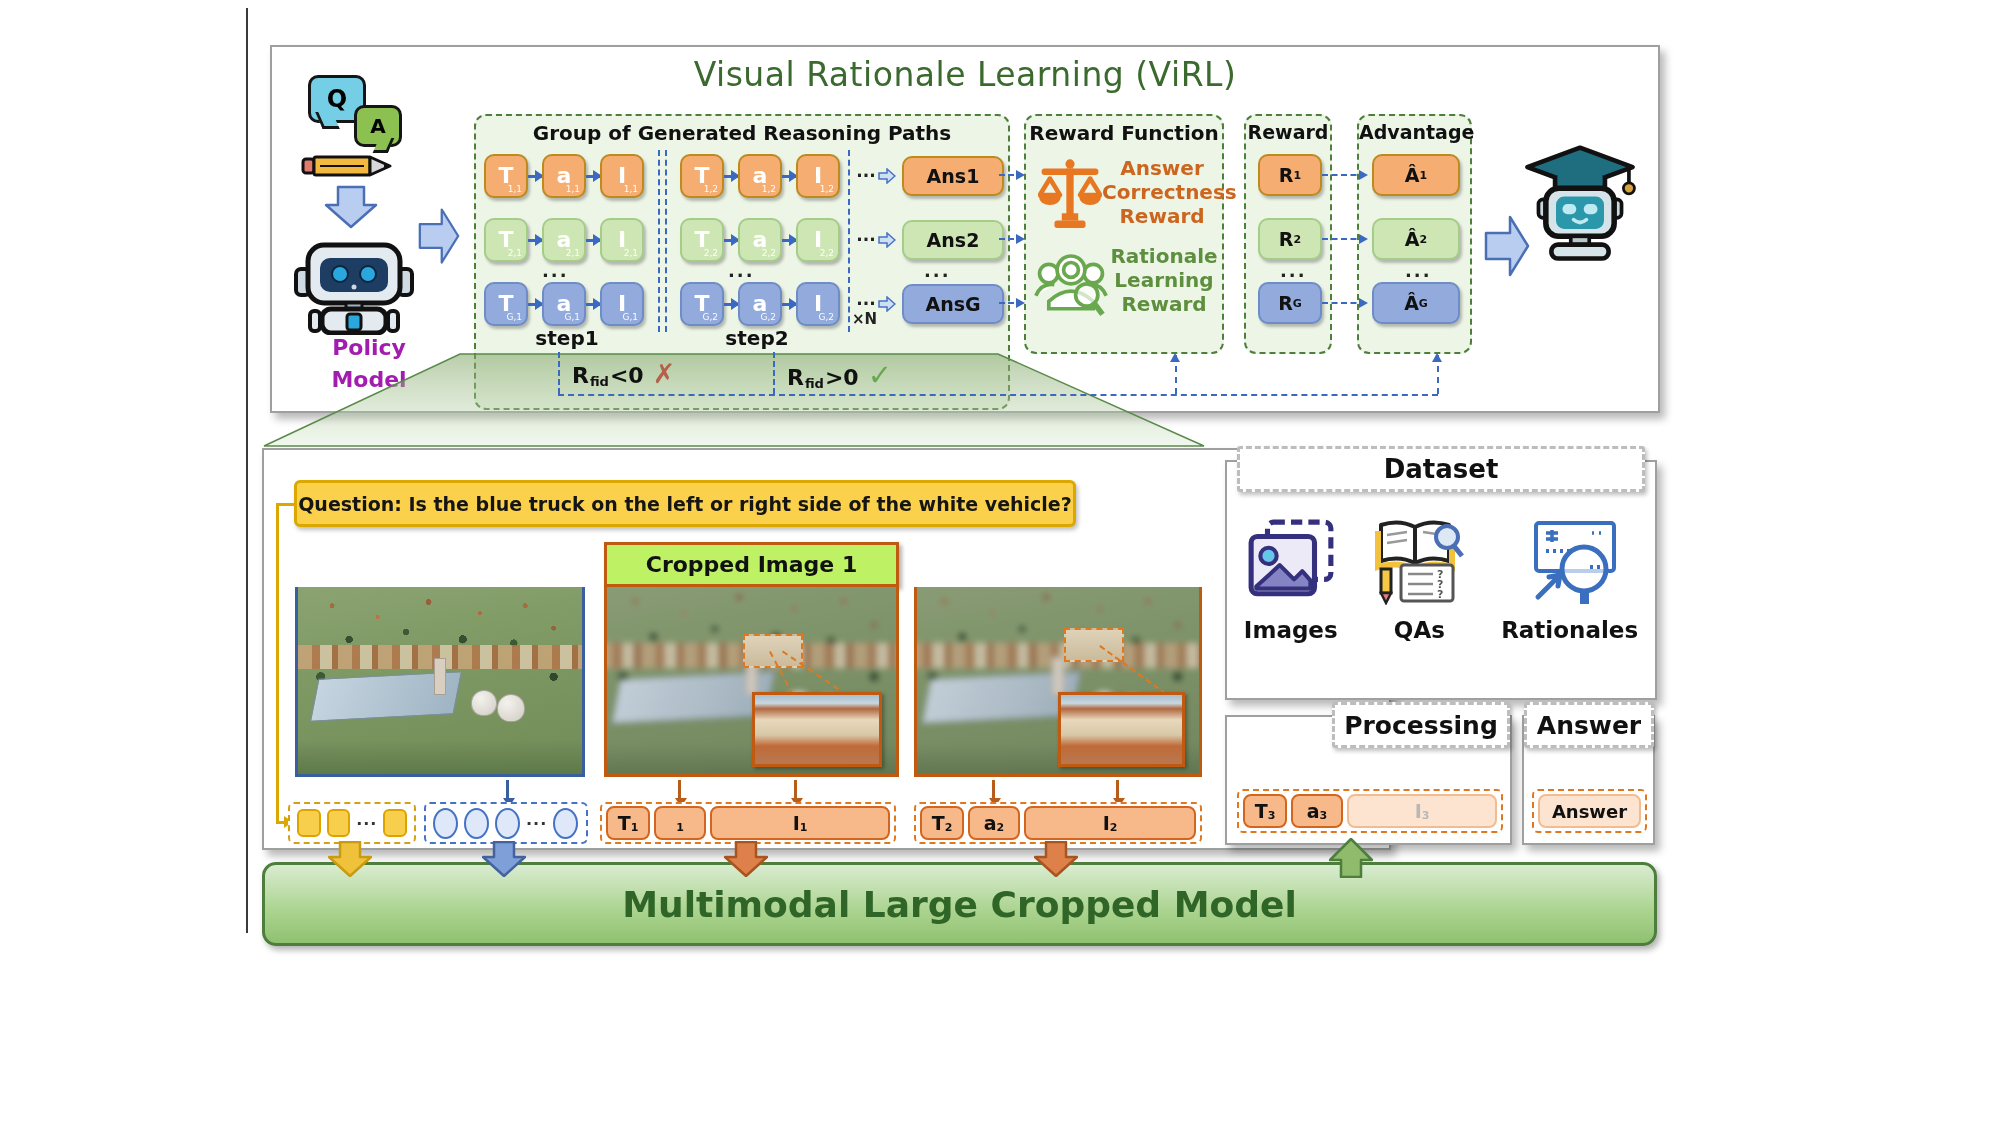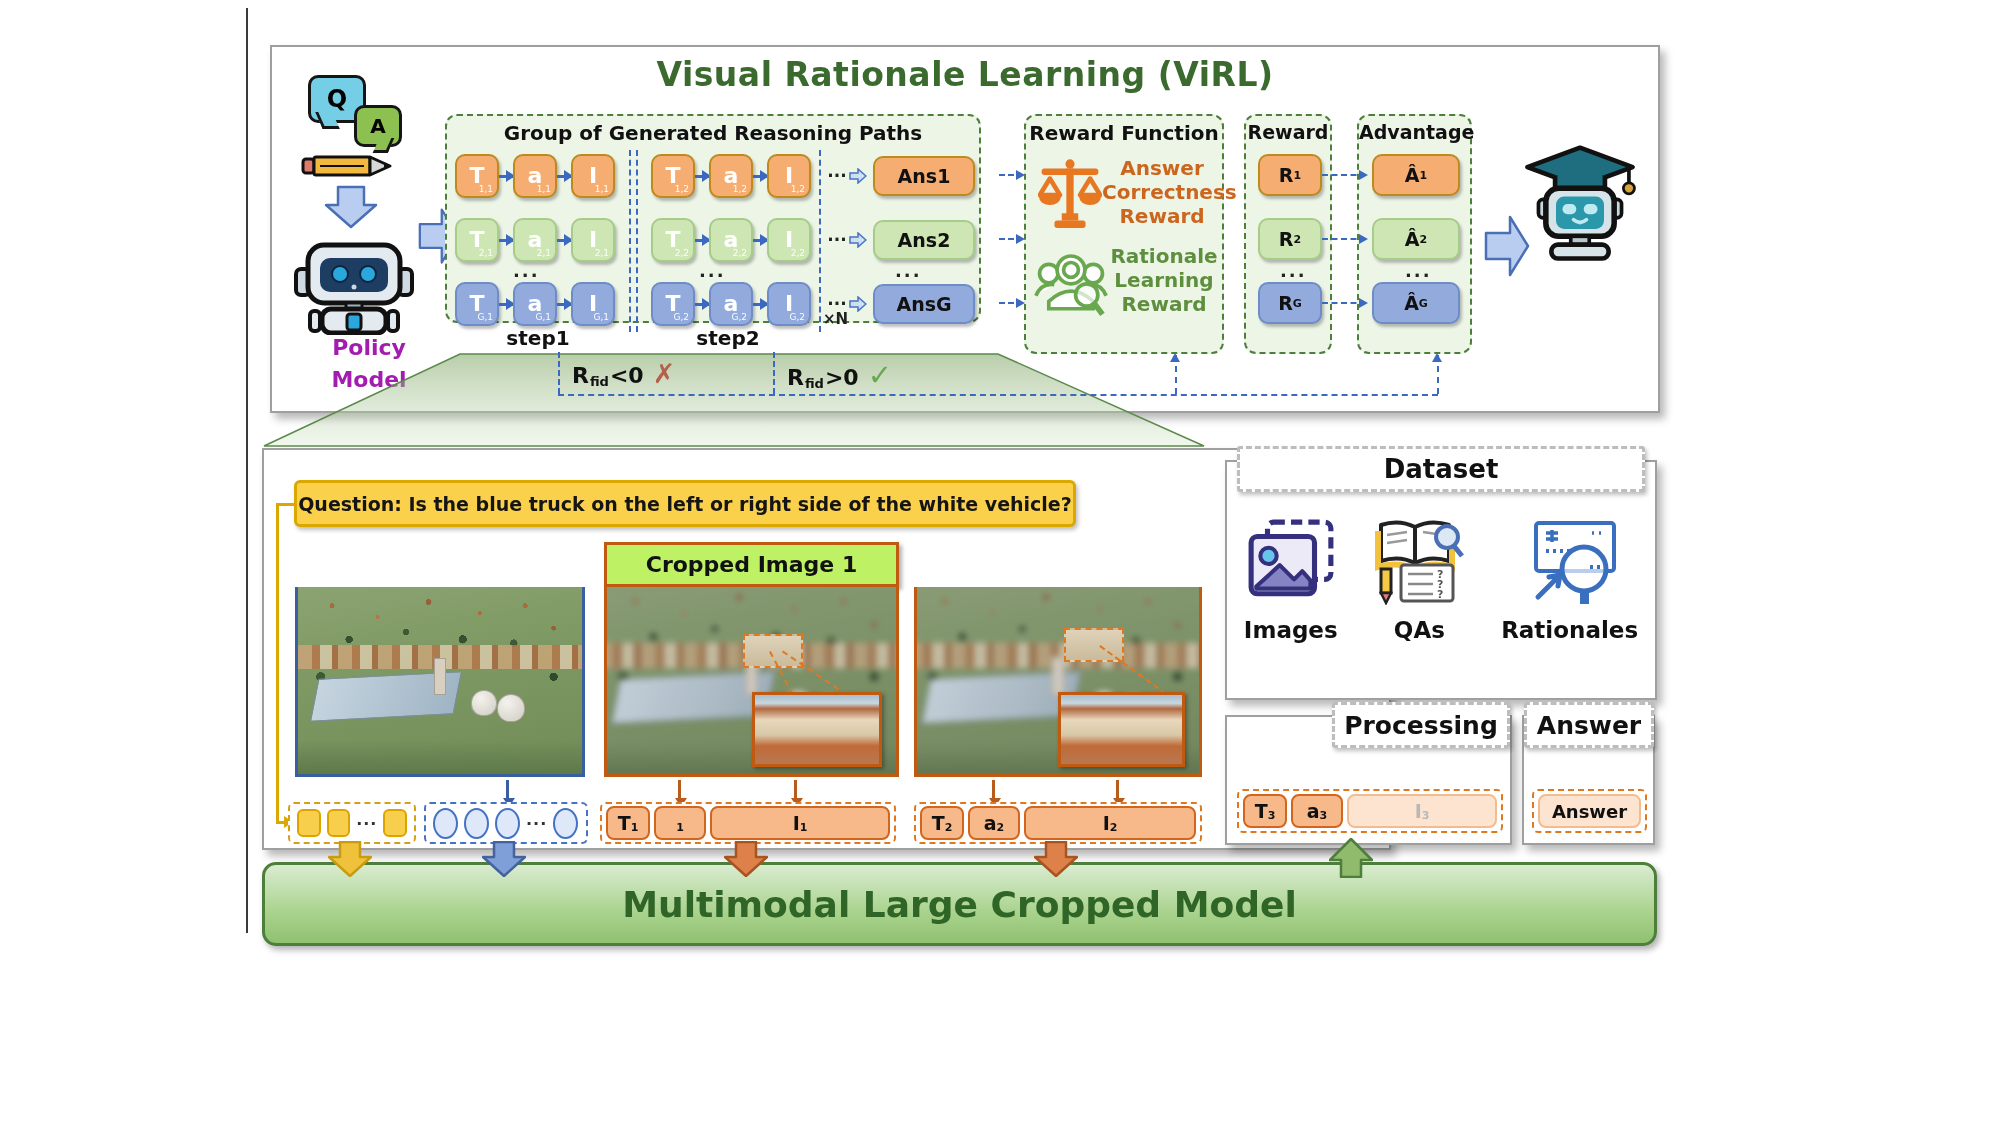--- a/index.html
+++ b/index.html
@@ -10,40 +10,40 @@
   .page-rule { left:246px; top:8px; width:2px; height:925px; background:#3a3a3a; }
 
   
   .panel { background:#fff; border:2px solid #9f9f9f; box-shadow:5px 6px 8px rgba(0,0,0,.28); }
   .top-panel   { left:270px; top:45px;  width:1390px; height:368px; }
   .bl-panel    { left:262px; top:448px; width:1129px;  height:402px; }
   .ds-panel    { left:1225px; top:460px; width:432px; height:240px; }
   .proc-panel  { left:1225px; top:715px; width:287px; height:130px; }
   .ansr-panel  { left:1522px; top:715px; width:133px; height:130px; }
 
-  .fig-title { left:0; top:8px; width:100%; text-align:center; font-size:33px; font-weight:bold;
+  .fig-title { left:0; top:8px; width:100%; text-align:center; font-size:33px; font-weight:normal;
                color:#3b6a2e; letter-spacing:.5px; }
 
   
   .bubble { display:flex; align-items:center; justify-content:center; font-weight:bold;
             border:3px solid #151515; border-radius:10px; }
   .bub-q { left:36px; top:28px; width:58px; height:48px; background:#74cfe6; font-size:24px; }
   .bub-q::after { content:''; position:absolute; left:8px; bottom:-9px; width:14px; height:14px;
                   background:#74cfe6; border-left:3px solid #151515; border-bottom:3px solid #151515;
                   transform:skewX(24deg); }
   .bub-a { left:82px; top:58px; width:48px; height:42px; background:#8cc152; font-size:20px; }
   .bub-a::after { content:''; position:absolute; right:8px; bottom:-9px; width:12px; height:12px;
                   background:#8cc152; border-right:3px solid #151515; border-bottom:3px solid #151515;
                   transform:skewX(-24deg); }
 
   .policy-label { left:12px; width:170px; text-align:center; font-size:22px; font-weight:bold; color:#a21caf; }
 
   
   .gbox { background:#edf5e7; border:2.5px dashed #4e7e3c; border-radius:12px; }
-  .group-box { left:173px; top:67px; width:536px; height:209px;padding-left:22px; }
+  .group-box { left:202px; top:67px; width:536px; height:296px;padding-left:22px; }
   .rf-box    { left:752px; top:67px; width:200px; height:240px; }
   .rw-box    { left:972px; top:67px; width:88px;  height:240px; }
   .adv-box   { left:1085px; top:67px; width:115px; height:240px; }
   .gbox-title { left:0; top:5px; width:100%; text-align:center; font-weight:bold; color:#111; }
   .t20 { font-size:20px; } .t19 { font-size:19px; }
 
   .t-row { position:absolute; left:8px; width:520px; height:44px; display:flex; align-items:center; }
   .tok { position:relative; flex:none; width:44px; height:44px; border-radius:10px;
          display:flex; align-items:center; justify-content:center;
          box-shadow:2px 3px 3px rgba(0,0,0,.25); }

